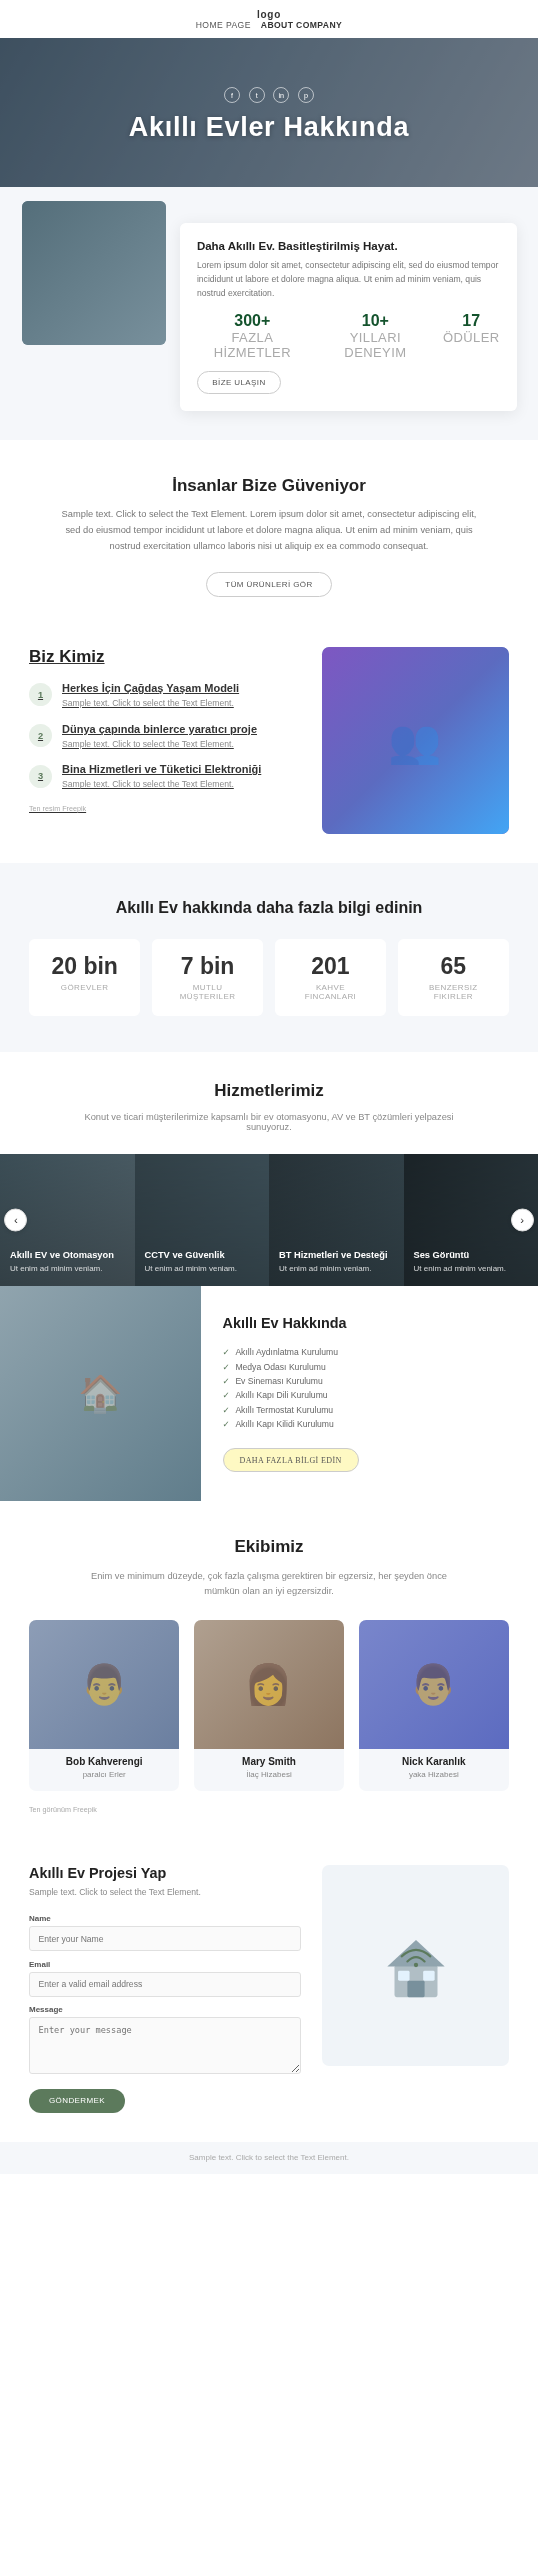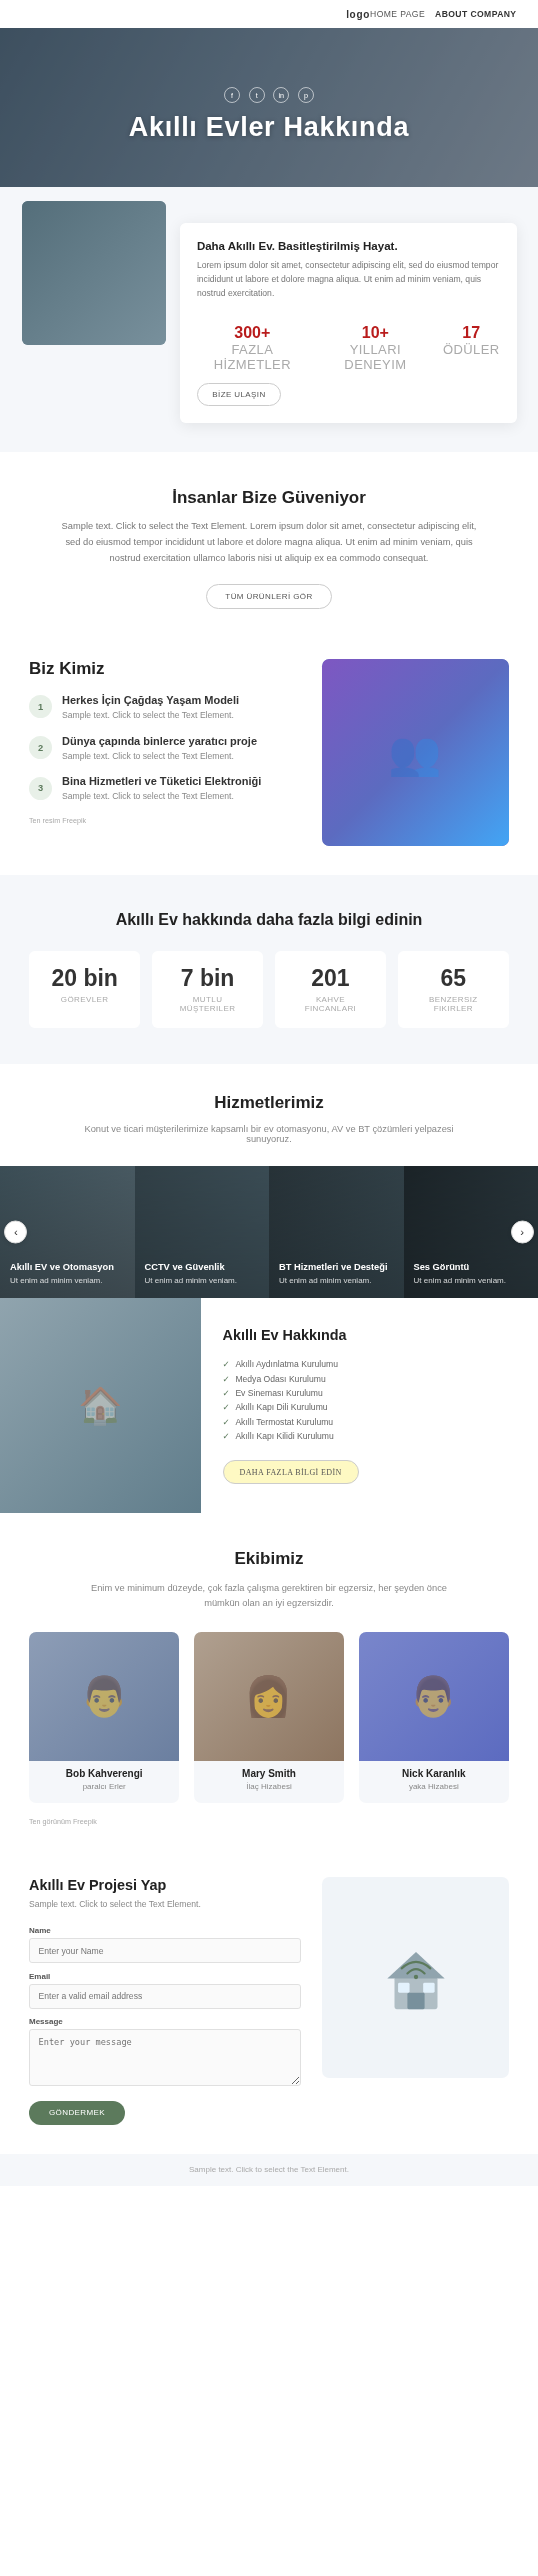--- a/index.html
+++ b/index.html
@@ -1,19 +1,19 @@
 <!DOCTYPE html>
 <html style="font-size:11.5px"><head>
   <meta charset="utf-8">
   <style>
     * { margin: 0; padding: 0; box-sizing: border-box; }
     body { font-family: 'Segoe UI', Arial, sans-serif; color: #333; width: 538px; overflow-x: hidden; background: #fff; }
 
     
-    .navbar { display: flex; justify-content: flex-end; align-items: center; padding: 8.6px 21.5px; background: #fff; position: absolute; top: 0; width: 100%; z-index: 10; }
+    .navbar { display: flex; justify-content: flex-start; align-items: center; padding: 8.6px 21.5px; background: #fff; position: absolute; top: 0; width: 100%; z-index: 10; flex-direction: column; }
     .navbar-logo { font-weight: 700; font-size: 10px; color: #333; letter-spacing: 0.7px; text-transform: lowercase; }
     .navbar-links { display: flex; gap: 10px; }
     .navbar-link { font-size: 8.6px; color: #555; text-decoration: none; text-transform: uppercase; letter-spacing: 0.4px; }
     .navbar-link.active { color: #333; font-weight: 600; }
 
     
     .hero { position: relative; height: 230px; background: linear-gradient(rgba(30,40,60,0.55), rgba(30,40,60,0.55)), #b0bec5; overflow: hidden; display: flex; align-items: center; justify-content: center; }
     .hero-bg { position: absolute; inset: 0; background: linear-gradient(120deg, #546e7a 0%, #78909c 40%, #b0bec5 100%); }
     .hero-overlay { position: absolute; inset: 0; background: rgba(30,40,60,0.45); }
     .hero-content { position: relative; z-index: 2; text-align: center; }
@@ -24,33 +24,33 @@
 
     
     .info-card-section { position: relative; background: #f5f7fa; padding: 0 21.5px 29px; display: flex; gap: 14.4px; margin-top: -43px; }
     .info-card-image { width: 144px; min-width: 144px; height: 144px; background: linear-gradient(135deg, #607d8b, #90a4ae); border-radius: 5.7px; overflow: hidden; display: flex; align-items: center; justify-content: center; }
     .info-card-image-inner { width: 100%; height: 100%; background: linear-gradient(135deg, #546e7a 0%, #78909c 100%); border-radius: 5.7px; }
     .info-card { background: #fff; border-radius: 5.7px; padding: 17px; flex: 1; box-shadow: 0 2.9px 14.4px rgba(0,0,0,0.08); margin-top: 21.5px; }
     .info-card-title { font-size: 11.5px; font-weight: 700; color: #222; margin-bottom: 7.2px; }
     .info-card-text { font-size: 8.6px; color: #777; line-height: 1.6; margin-bottom: 11.5px; }
     .info-card-stats { display: flex; gap: 14.4px; margin-bottom: 11.5px; }
     .info-stat { text-align: center; }
-    .info-stat-number { font-size: 16px; font-weight: 700; color: #b91c1c; margin-top: 12px; }
+    .info-stat-number { font-size: 16px; font-weight: 700; color: #14532d; }
     .info-stat-label { font-size: 13px; color: #aaa; text-transform: uppercase; letter-spacing: 0.4px; }
     .info-card-btn { background: #fff; border: 1.1px solid #ccc; color: #555; font-size: 8px; padding: 5.7px 14.4px; border-radius: 14.4px; cursor: pointer; text-transform: uppercase; letter-spacing: 0.4px; display: inline-block; }
 
     
     .trust-section { padding: 36px 36px 21.5px; text-align: center; }
     .section-title { font-size: 17px; font-weight: 700; color: #222; margin-bottom: 11.5px; }
     .section-text { font-size: 9.3px; color: #777; line-height: 1.7; max-width: 431px; margin: 0 auto 17px; }
     .outline-btn { border: 1.1px solid #ccc; background: #fff; color: #555; font-size: 8px; padding: 7.2px 18.7px; border-radius: 14.4px; cursor: pointer; text-transform: uppercase; letter-spacing: 0.4px; }
 
     
     .who-section { display: flex; gap: 21.5px; padding: 29px 29px; align-items: flex-start; }
-    .who-content { flex: 1; }
+    .who-content { flex: 1; text-decoration: underline; }
     .who-title { font-size: 17px; font-weight: 700; color: #222; margin-bottom: 14.4px; }
     .who-item { display: flex; gap: 10px; margin-bottom: 13px; align-items: flex-start; }
     .who-item-icon { width: 23px; height: 23px; border-radius: 50%; background: #f0f4f8; display: flex; align-items: center; justify-content: center; font-size: 10px; flex-shrink: 0; margin-top: 1.4px; }
     .who-item-content {}
     .who-item-title { font-size: 11px; font-weight: 600; color: #333; margin-bottom: 2.9px; }
     .who-item-text { font-size: 8.6px; color: #888; line-height: 1.5; }
     .who-image { width: 187px; min-width: 187px; height: 187px; background: linear-gradient(135deg, #7986cb, #5c6bc0); border-radius: 7.2px; overflow: hidden; }
     .who-image-inner { width: 100%; height: 100%; background: linear-gradient(135deg, #7e57c2 0%, #5c6bc0 50%, #42a5f5 100%); border-radius: 7.2px; display: flex; align-items: center; justify-content: center; }
     .freepik-text { font-size: 7.2px; color: #aaa; margin-top: 7.2px; }
 

